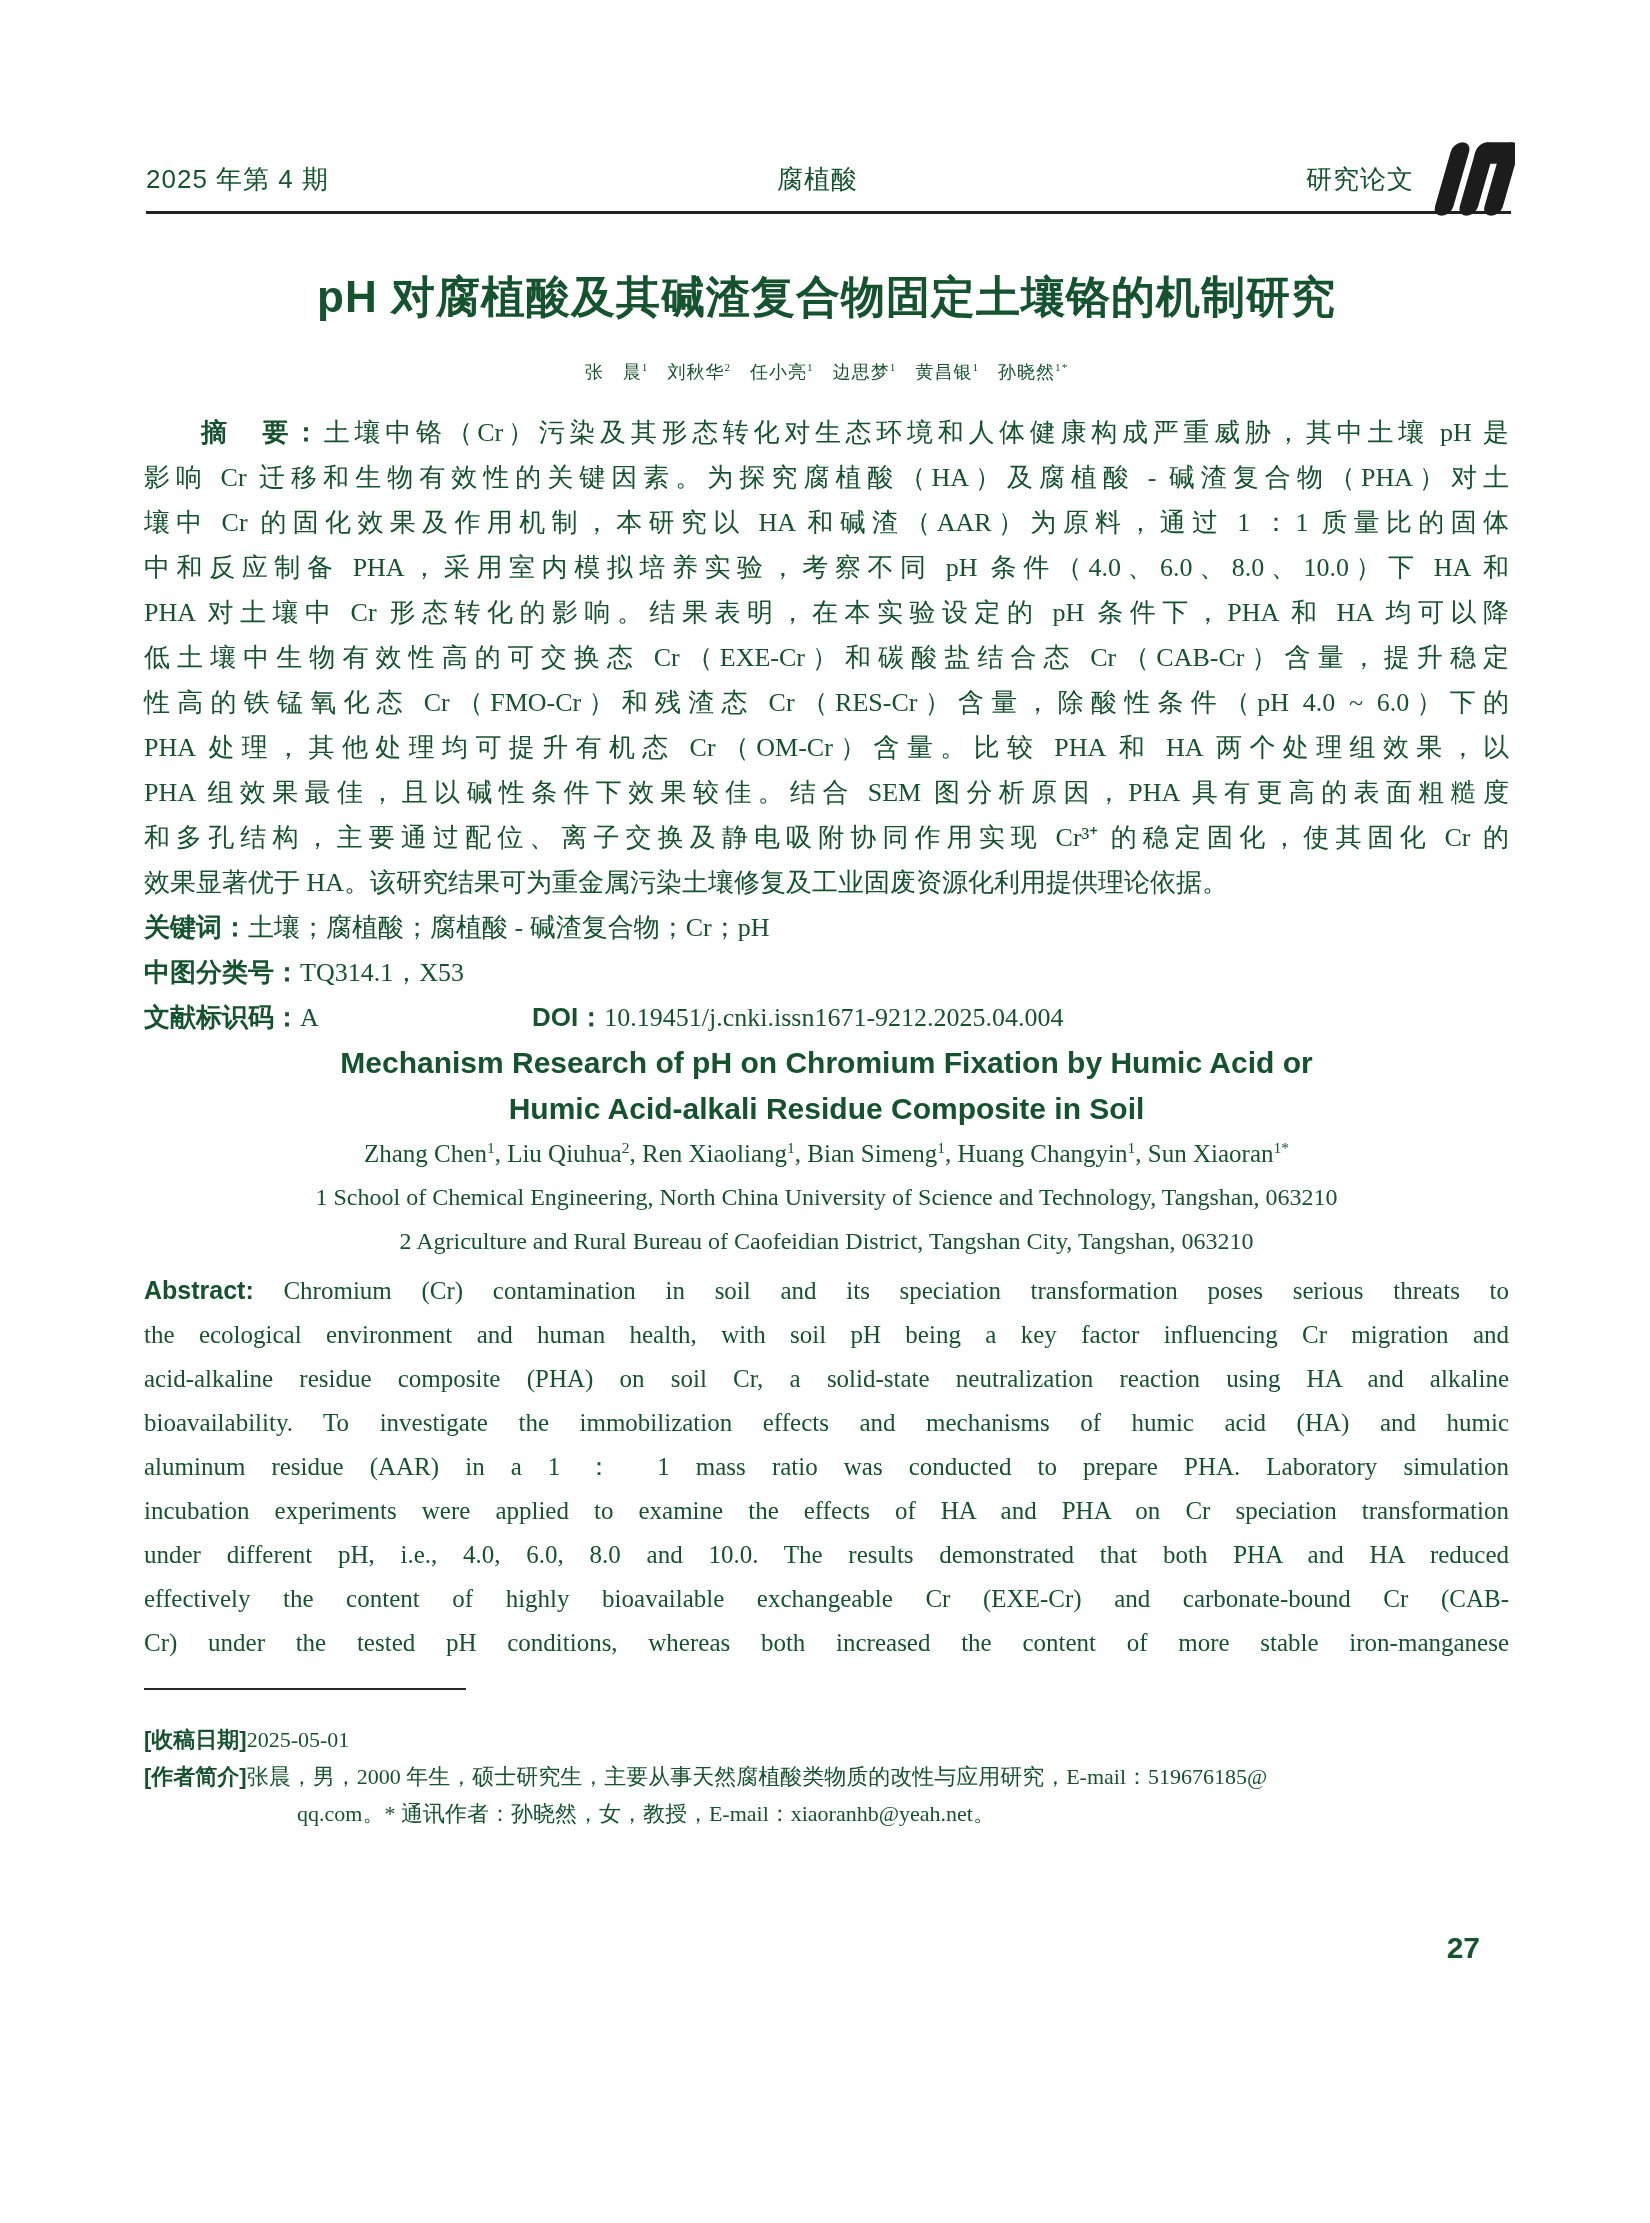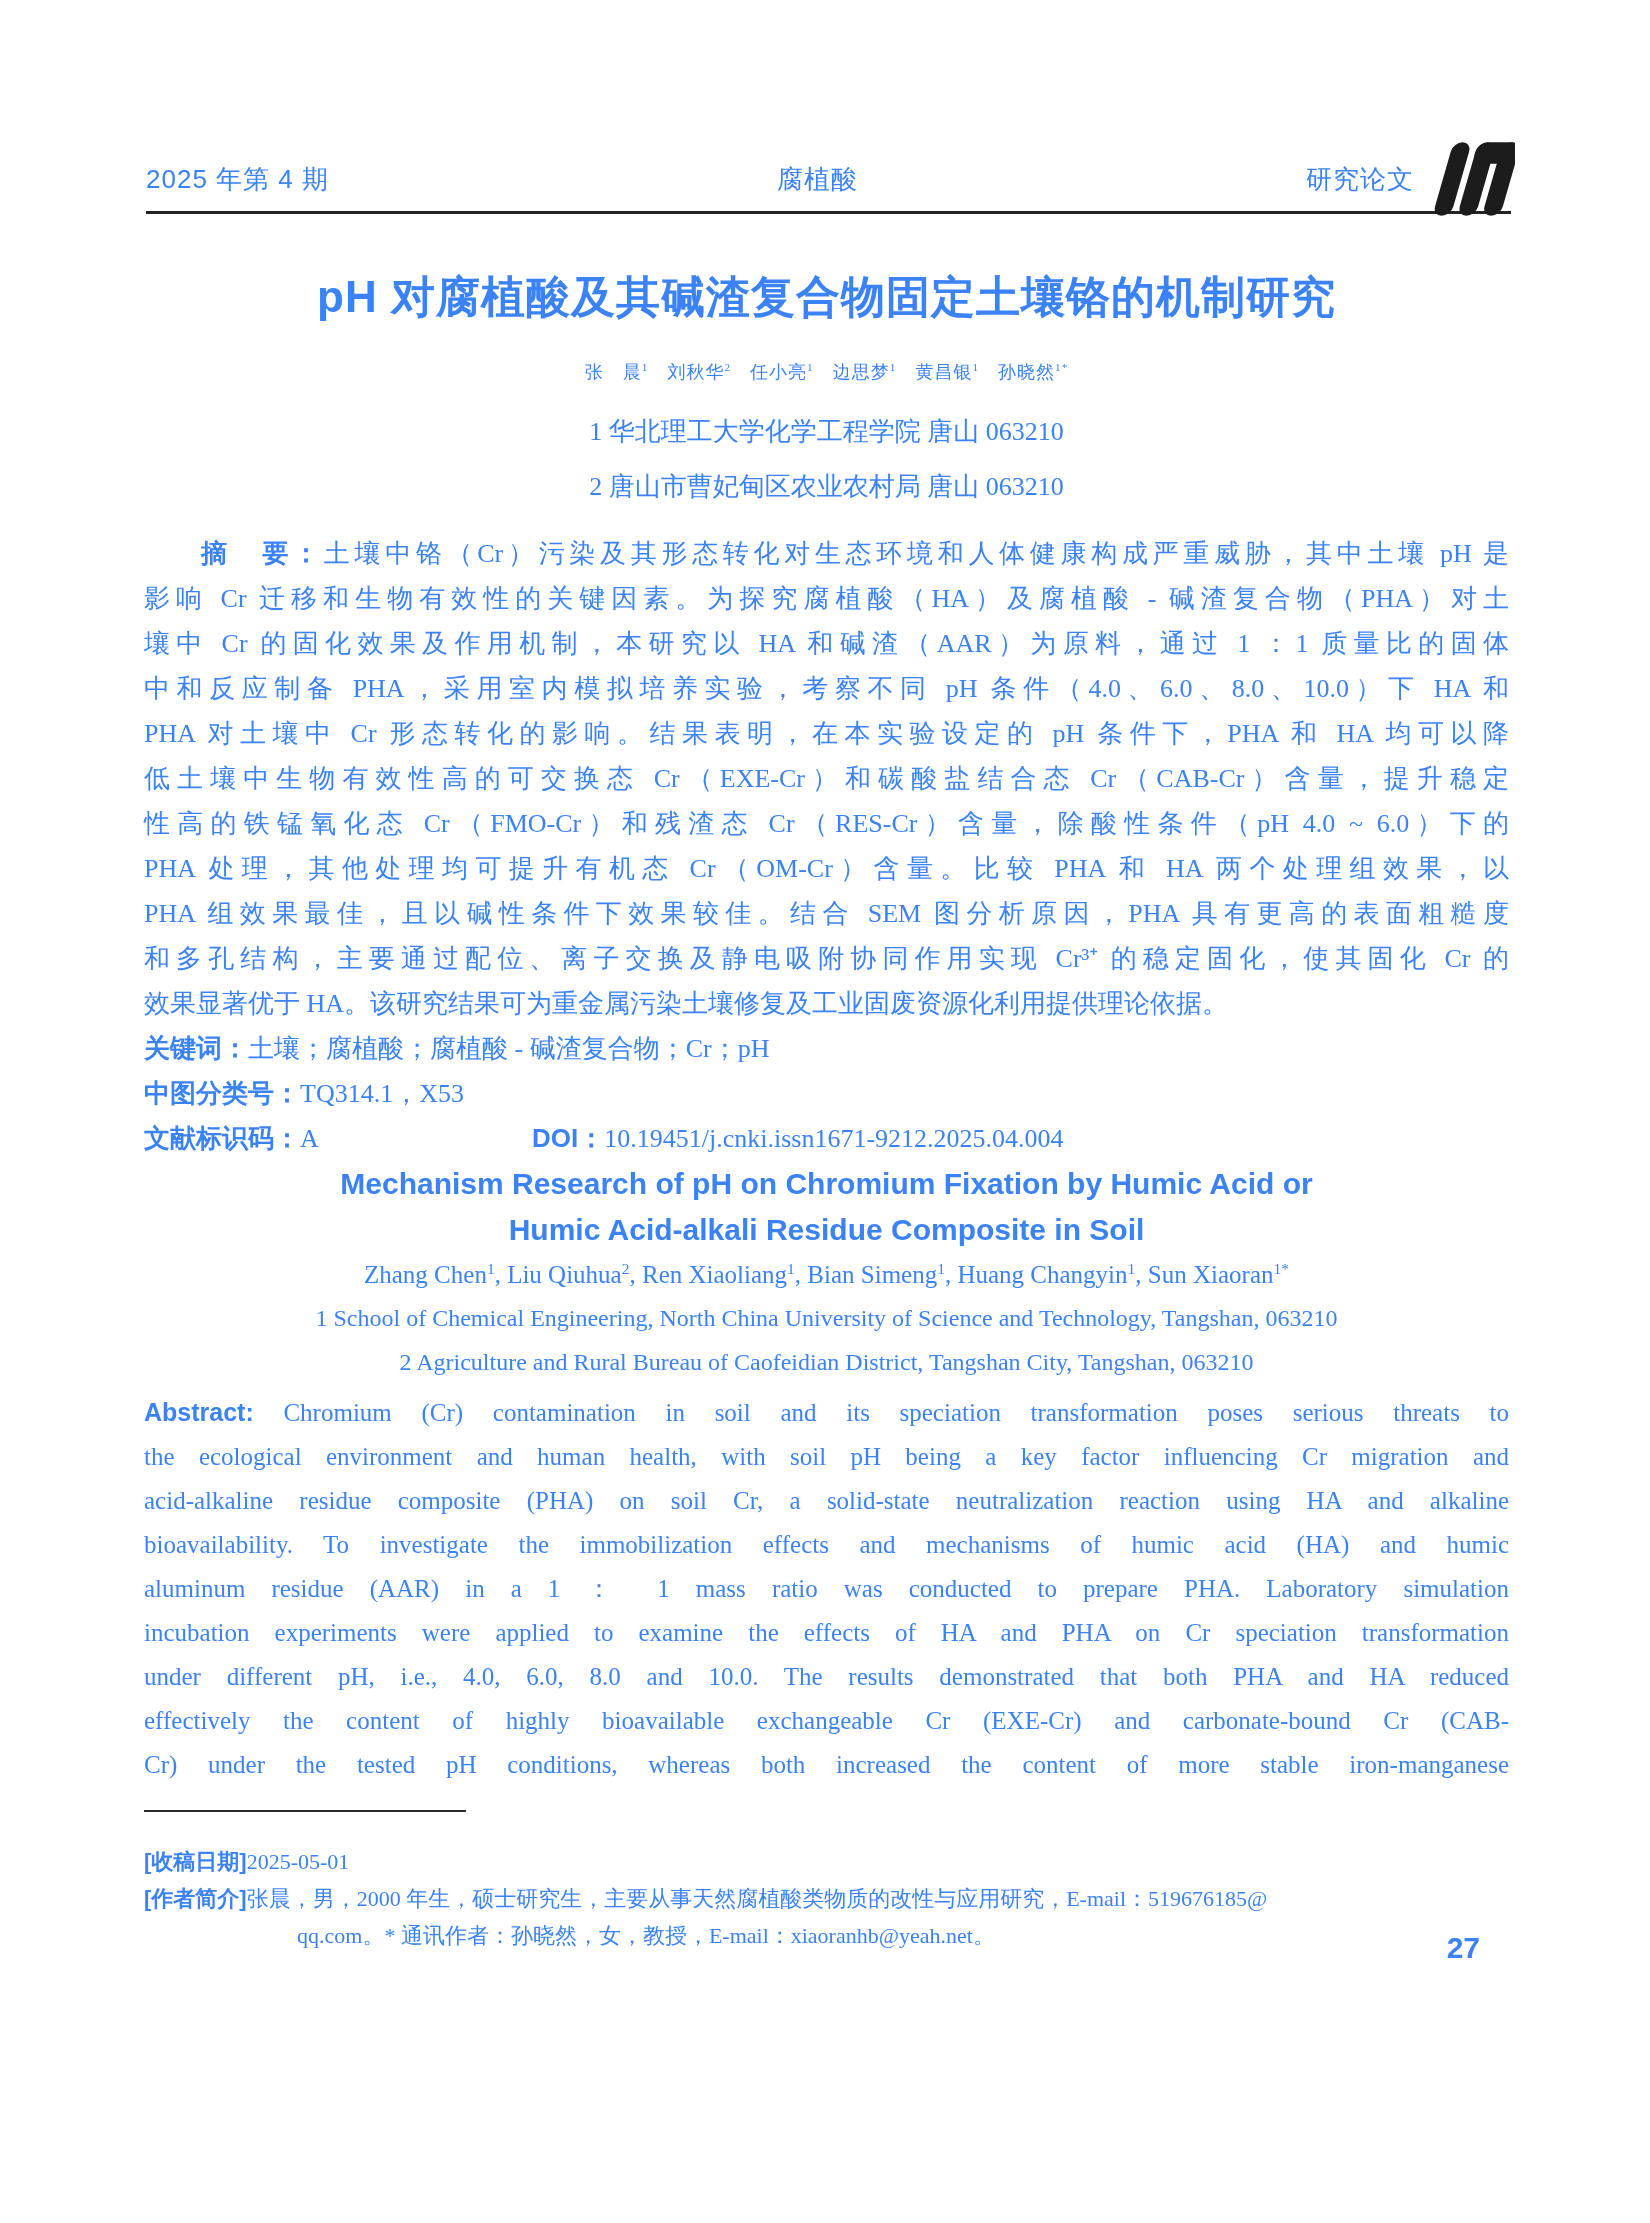--- a/index.html
+++ b/index.html
@@ -1,20 +1,20 @@
 <!DOCTYPE html>
 <html><head>
 <meta charset="utf-8">
 <style>
   html,body { margin:0; padding:0; background:#ffffff; }
   .page {
     position:relative;
     width:1651px; height:2223px;
     background:#ffffff;
-    color:#3b82f6;
+    color:#14532d;
     font-family:"Liberation Serif", serif;
     overflow:hidden;
   }
 
   
   .header {
     position:absolute; top:151px; left:146px; right:140px; height:60px;
     border-bottom:3.9px solid #232323;
     display:flex; justify-content:space-between; align-items:flex-end;
     font-family:"Liberation Sans", sans-serif;
@@ -105,24 +105,20 @@
 
     <div class="authors-zh">
       <span class="az"><span>张　晨</span><sup>1</sup></span>
       <span class="az"><span>刘秋华</span><sup>2</sup></span>
       <span class="az"><span>任小亮</span><sup>1</sup></span>
       <span class="az"><span>边思梦</span><sup>1</sup></span>
       <span class="az"><span>黄昌银</span><sup>1</sup></span>
       <span class="az"><span>孙晓然</span><sup>1*</sup></span>
     </div>
 
-    <div class="affils-zh">
-      <div class="affil">1 华北理工大学化学工程学院 唐山 063210</div>
-      <div class="affil">2 唐山市曹妃甸区农业农村局 唐山 063210</div>
-    </div>
 
     <div class="abs-zh">
       <div class="zl l0"><span class="lab">摘　要：</span><span>土壤中铬（Cr）污染及其形态转化对生态环境和人体健康构成严重威胁，其中土壤 pH 是</span></div>
       <div class="zl">影响 Cr 迁移和生物有效性的关键因素。为探究腐植酸（HA）及腐植酸 - 碱渣复合物（PHA）对土</div>
       <div class="zl">壤中 Cr 的固化效果及作用机制，本研究以 HA 和碱渣（AAR）为原料，通过 1 ：1 质量比的固体</div>
       <div class="zl">中和反应制备 PHA，采用室内模拟培养实验，考察不同 pH 条件（4.0、6.0、8.0、10.0）下 HA 和</div>
       <div class="zl">PHA 对土壤中 Cr 形态转化的影响。结果表明，在本实验设定的 pH 条件下，PHA 和 HA 均可以降</div>
       <div class="zl">低土壤中生物有效性高的可交换态 Cr（EXE-Cr）和碳酸盐结合态 Cr（CAB-Cr）含量，提升稳定</div>
       <div class="zl">性高的铁锰氧化态 Cr（FMO-Cr）和残渣态 Cr（RES-Cr）含量，除酸性条件（pH 4.0 ~ 6.0）下的</div>
       <div class="zl">PHA 处理，其他处理均可提升有机态 Cr（OM-Cr）含量。比较 PHA 和 HA 两个处理组效果，以</div>

